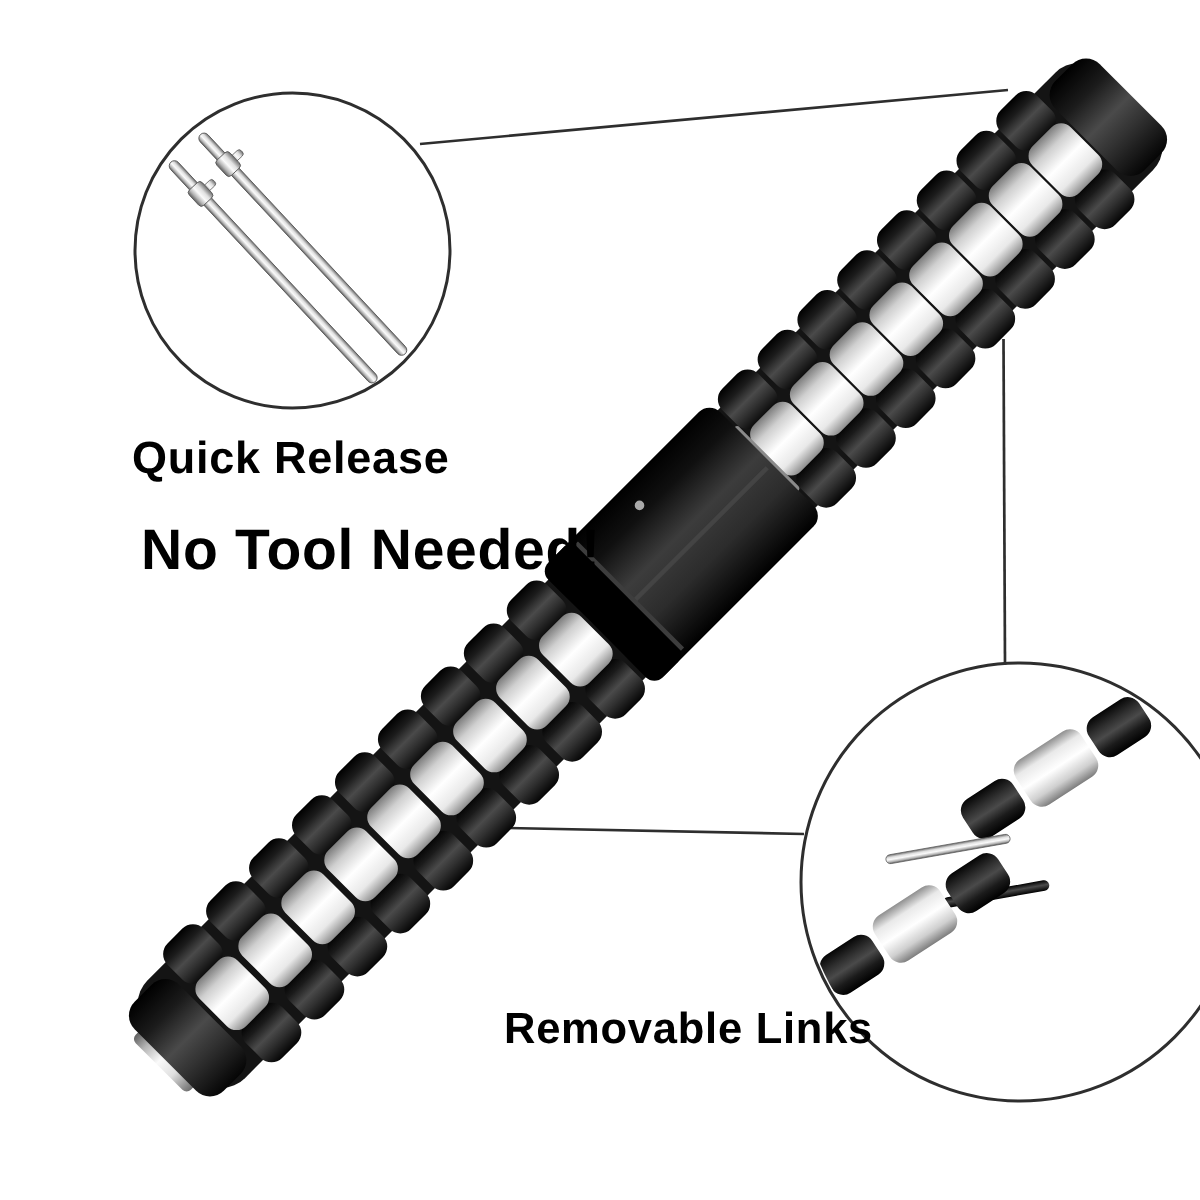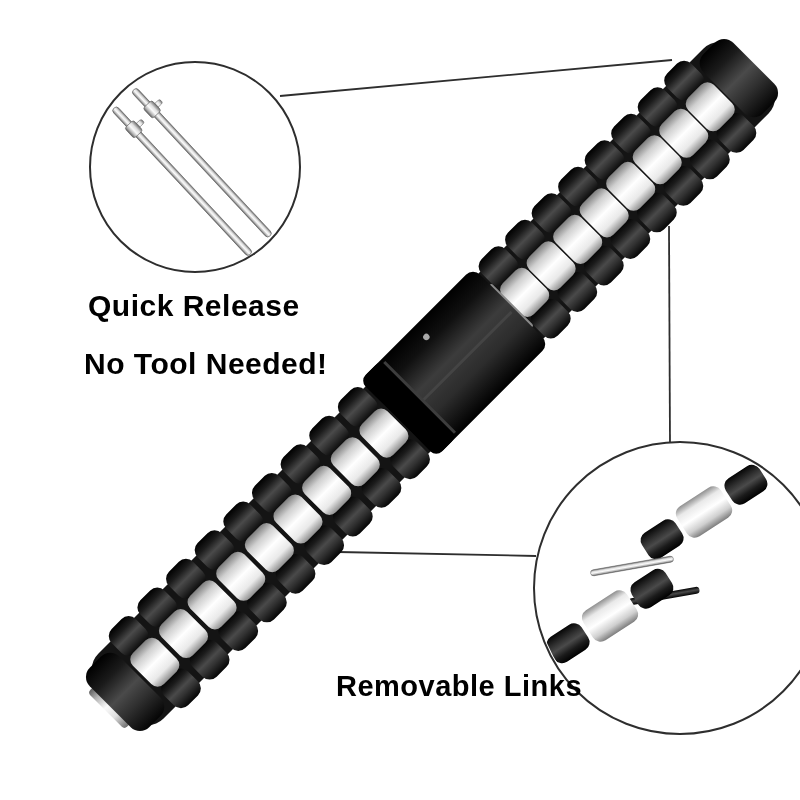--- a/index.html
+++ b/index.html
@@ -14,21 +14,21 @@
   .canvas svg{position:absolute;left:0;top:0;}
   .label{
     position:absolute;
     color:#000;
     font-weight:700;
     line-height:1.1;
     white-space:nowrap;
     letter-spacing:0.5px;
   }
   .label-ql1{left:56px;top:289px;font-size:30px;}
-  .label-ql2{left:52px;top:347px;font-size:30px;}
+  .label-ql2{left:62px;top:347px;font-size:38px;}
   .label-rl{left:304px;top:671px;font-size:29px;}
 </style>
 </head>
 <body>
 
 <div class="canvas">
 
   <svg width="800" height="800" viewBox="0 0 800 800">
     <defs>
       <linearGradient id="gSilver" x1="0" y1="0" x2="0" y2="1">

